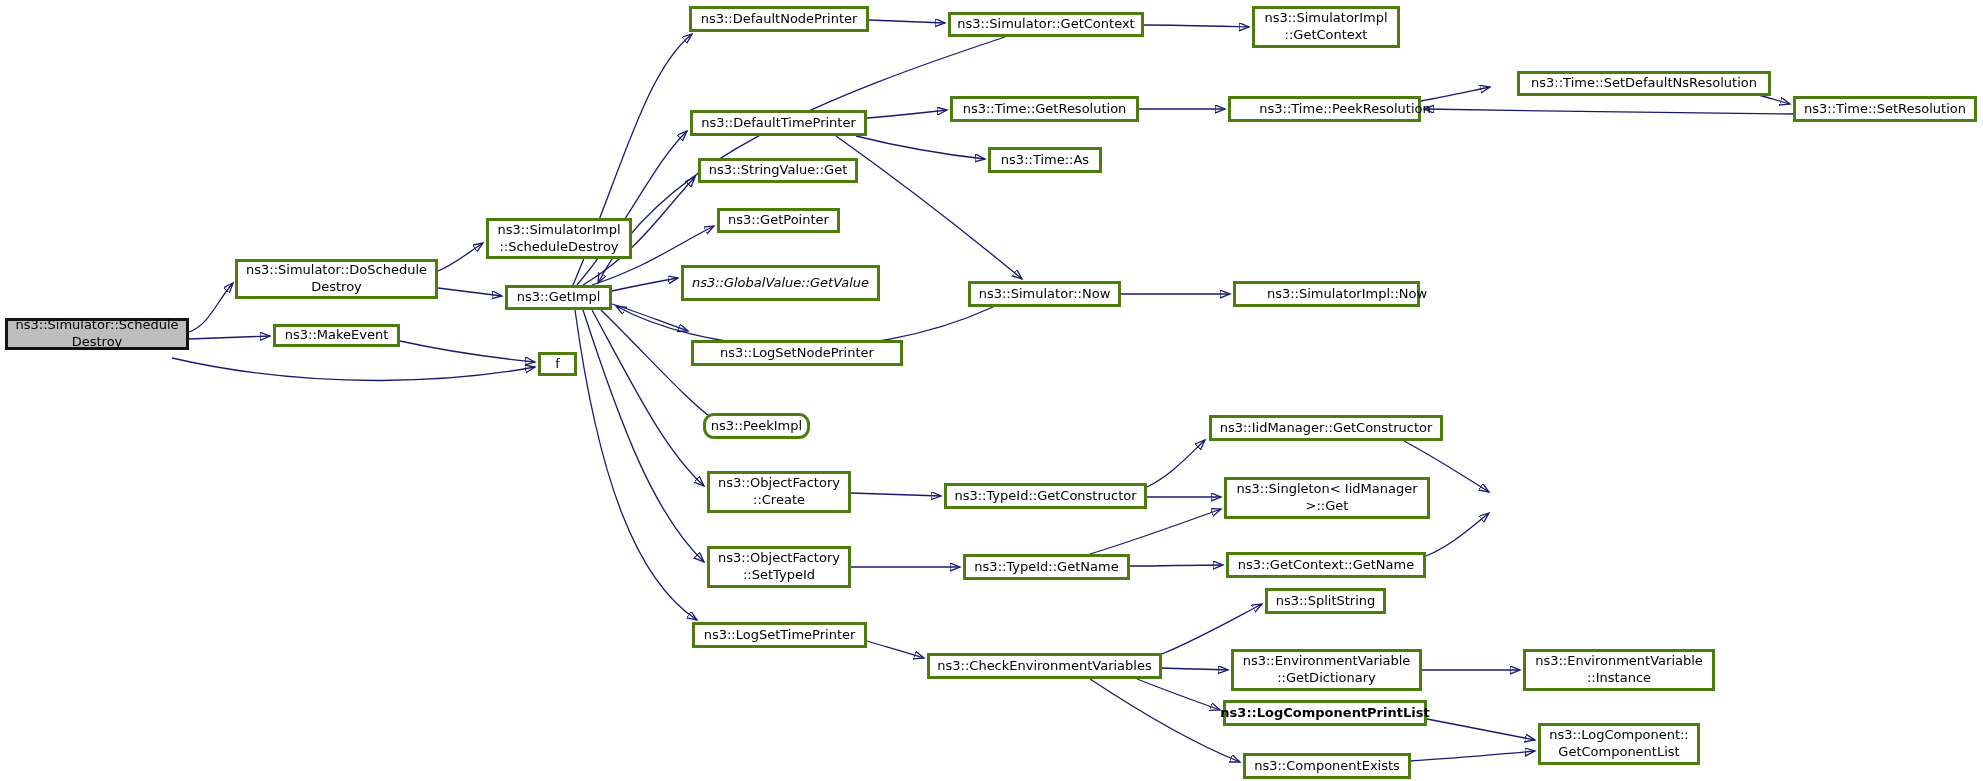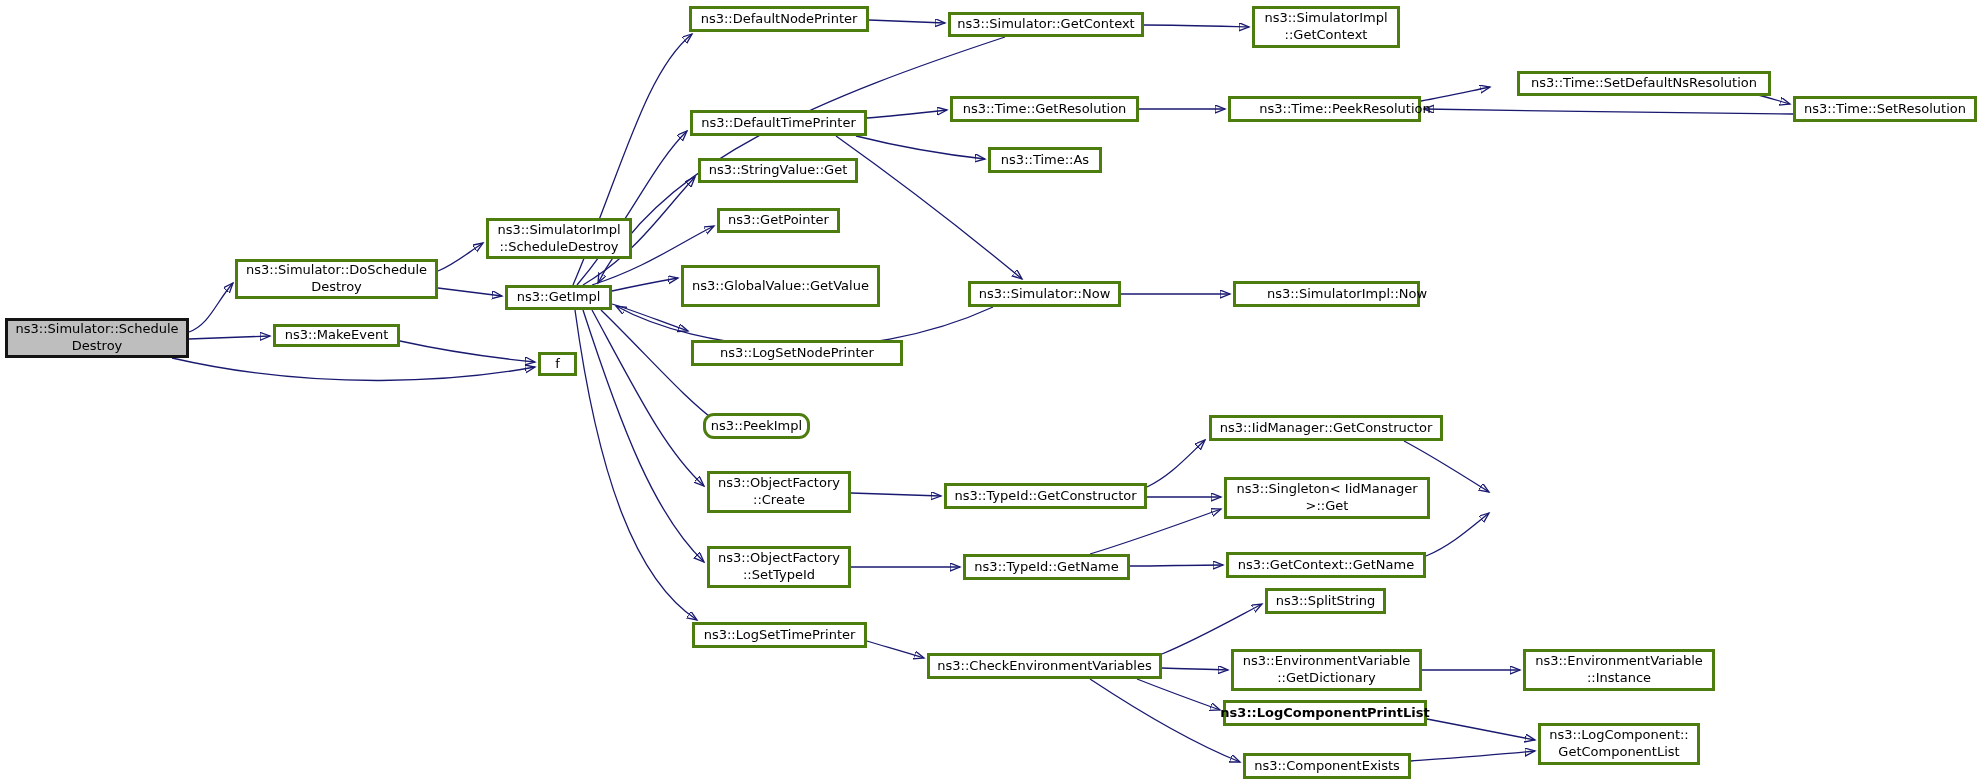--- a/index.html
+++ b/index.html
@@ -77,42 +77,42 @@
     <path d="M867 641 C887 647, 905 652, 924 658" marker-end="url(#arrow)"></path>
     <path d="M1162 654 C1196 640, 1228 622, 1262 604" marker-end="url(#arrow)"></path>
     <path d="M1162 668 C1184 669, 1206 669, 1228 670" marker-end="url(#arrow)"></path>
     <path d="M1422 670 C1455 670, 1488 670, 1520 670" marker-end="url(#arrow)"></path>
     <path d="M1137 679 C1165 690, 1192 700, 1220 710" marker-end="url(#arrow)"></path>
     <path d="M1090 679 C1140 712, 1190 742, 1240 762" marker-end="url(#arrow)"></path>
     <path d="M1427 719 C1463 726, 1500 733, 1535 740" marker-end="url(#arrow)"></path>
     <path d="M1411 761 C1452 758, 1494 755, 1535 751" marker-end="url(#arrow)"></path>
   </svg>
 
-  <div class="node root" style="left:5px;top:318px;width:184px;height:40px;">ns3::Simulator::Schedule
+  <div class="node root" style="left:5px;top:318px;width:184px;height:32px;">ns3::Simulator::Schedule
 Destroy</div>
   <div class="node" style="left:235px;top:259px;width:203px;height:40px;">ns3::Simulator::DoSchedule
 Destroy</div>
   <div class="node" style="left:273px;top:324px;width:127px;height:23px;">ns3::MakeEvent</div>
   <div class="node" style="left:538px;top:352px;width:39px;height:24px;">f</div>
   <div class="node" style="left:486px;top:218px;width:146px;height:41px;">ns3::SimulatorImpl
 ::ScheduleDestroy</div>
   <div class="node" style="left:505px;top:285px;width:107px;height:25px;">ns3::GetImpl</div>
   <div class="node" style="left:689px;top:6px;width:180px;height:26px;">ns3::DefaultNodePrinter</div>
   <div class="node" style="left:948px;top:12px;width:196px;height:25px;">ns3::Simulator::GetContext</div>
   <div class="node" style="left:1252px;top:6px;width:148px;height:42px;">ns3::SimulatorImpl
 ::GetContext</div>
   <div class="node" style="left:690px;top:110px;width:177px;height:26px;">ns3::DefaultTimePrinter</div>
   <div class="node" style="left:950px;top:96px;width:189px;height:26px;">ns3::Time::GetResolution</div>
   <div class="node" style="left:1228px;top:96px;width:193px;height:26px;padding-left:44px;">ns3::Time::PeekResolution</div>
   <div class="node" style="left:1493px;top:71px;width:254px;height:25px;margin-left:24px;">ns3::Time::SetDefaultNsResolution</div>
   <div class="node" style="left:1793px;top:96px;width:184px;height:26px;">ns3::Time::SetResolution</div>
   <div class="node" style="left:988px;top:147px;width:114px;height:26px;">ns3::Time::As</div>
   <div class="node" style="left:698px;top:158px;width:160px;height:25px;">ns3::StringValue::Get</div>
   <div class="node" style="left:717px;top:208px;width:123px;height:25px;">ns3::GetPointer</div>
-  <div class="node" style="left:681px;top:265px;width:199px;height:42px;">ns3::GlobalValue::GetValue</div>
+  <div class="node" style="left:681px;top:265px;width:199px;height:36px;font-style:italic;">ns3::GlobalValue::GetValue</div>
   <div class="node" style="left:691px;top:340px;width:212px;height:26px;">ns3::LogSetNodePrinter</div>
   <div class="node" style="left:968px;top:281px;width:153px;height:26px;">ns3::Simulator::Now</div>
   <div class="node" style="left:1233px;top:281px;width:187px;height:26px;padding-left:44px;">ns3::SimulatorImpl::Now</div>
   <div class="node" style="left:703px;top:413px;width:107px;height:26px;border-radius:11px;">ns3::PeekImpl</div>
   <div class="node" style="left:707px;top:471px;width:144px;height:42px;">ns3::ObjectFactory
 ::Create</div>
   <div class="node" style="left:944px;top:483px;width:203px;height:26px;">ns3::TypeId::GetConstructor</div>
   <div class="node" style="left:707px;top:546px;width:144px;height:42px;">ns3::ObjectFactory
 ::SetTypeId</div>
   <div class="node" style="left:963px;top:554px;width:167px;height:26px;">ns3::TypeId::GetName</div>

